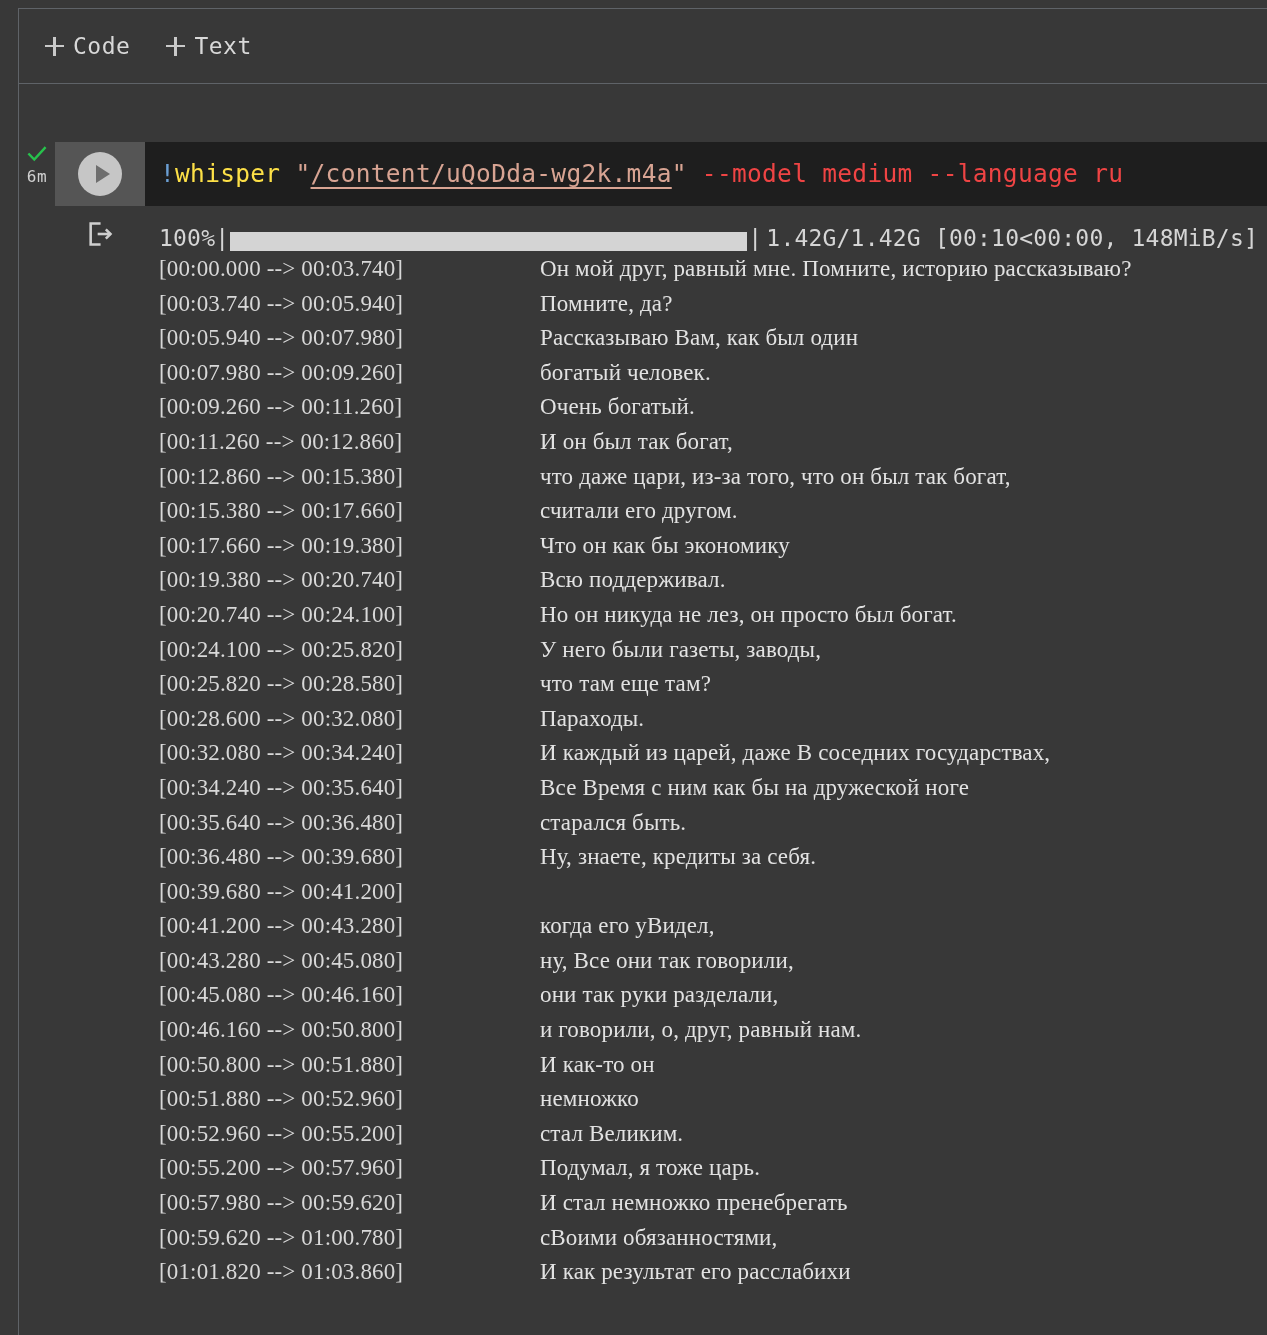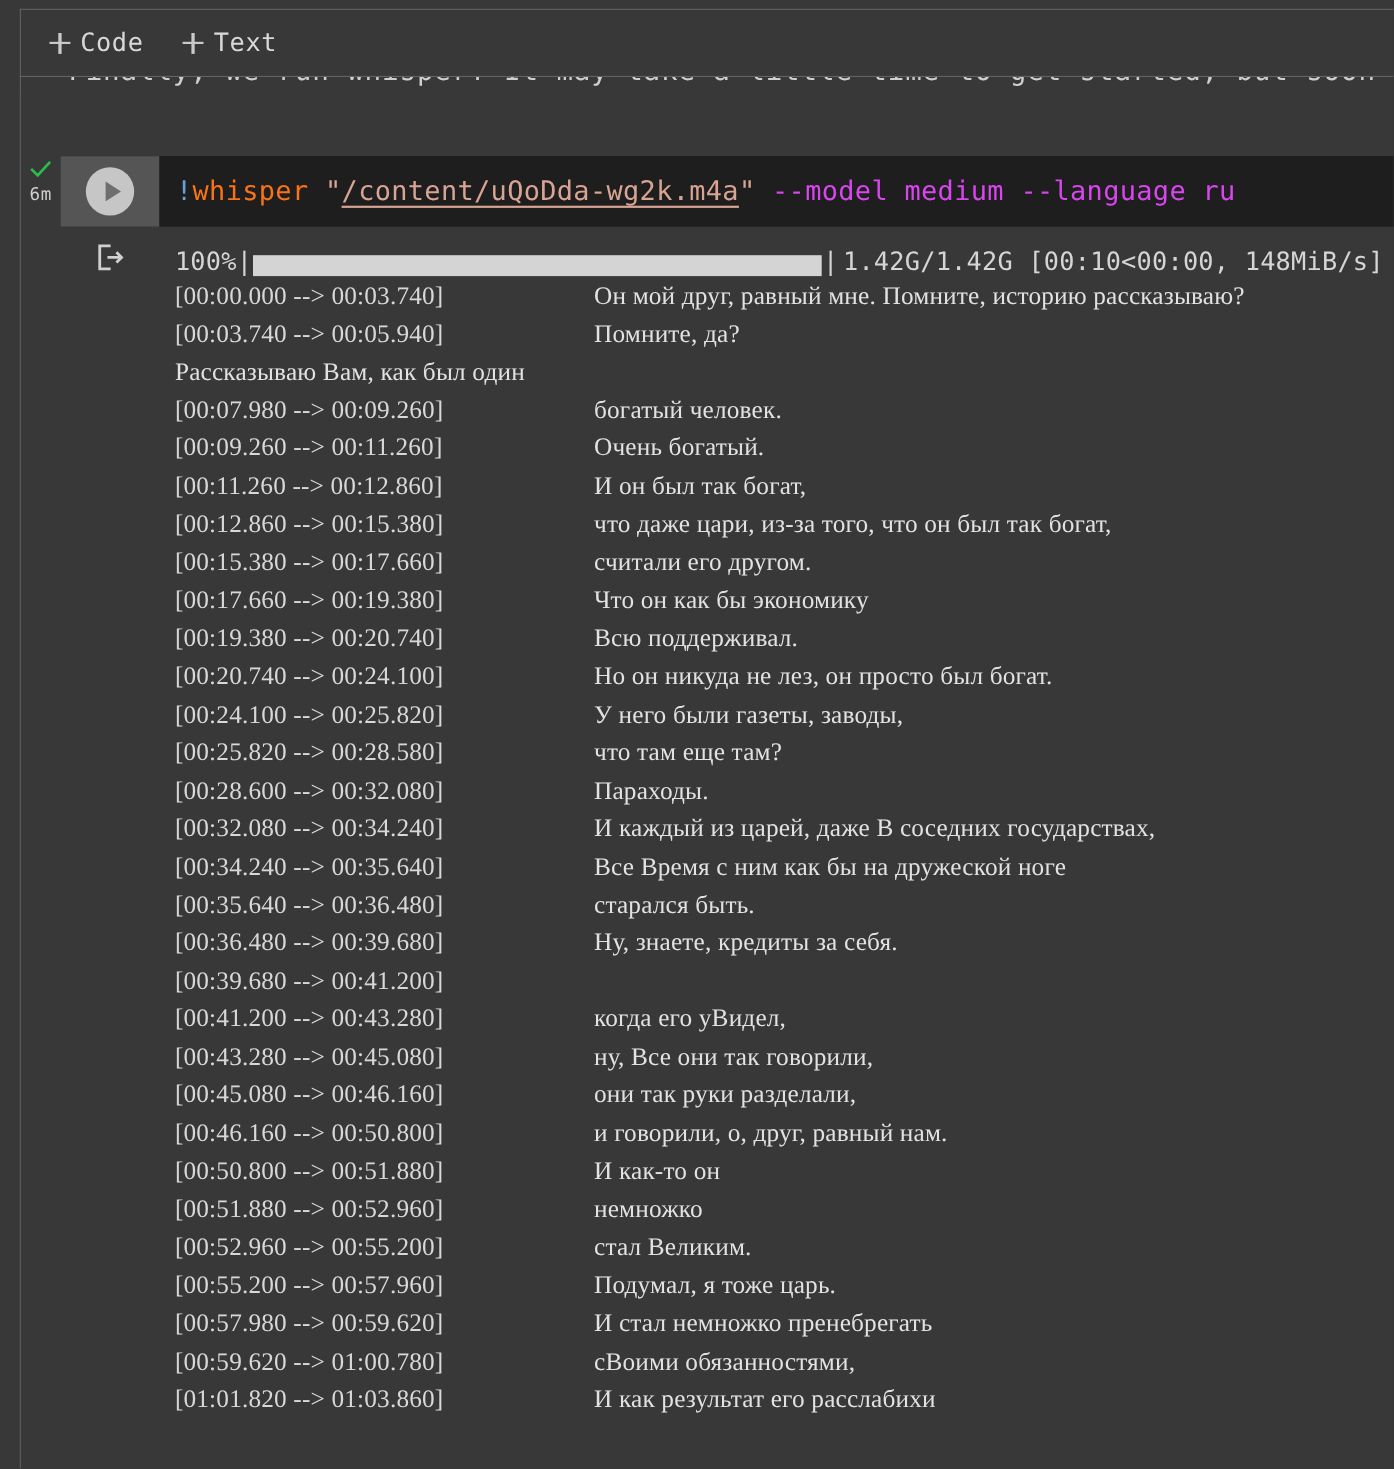--- a/index.html
+++ b/index.html
@@ -24,21 +24,21 @@
     background: #383838;
     overflow: hidden;
   }
 
   
   .toolbar {
     position: absolute;
     left: 18px;
     top: 8px;
     right: 0;
-    height: 62px;
+    height: 76px;
     background: #383838;
     border-top: 1px solid #5f6368;
     border-left: 1px solid #5f6368;
     border-bottom: 1px solid #5f6368;
     box-sizing: border-box;
     display: flex;
     align-items: center;
     padding-left: 26px;
     z-index: 6;
   }
@@ -189,24 +189,24 @@
     overflow: hidden;
   }
   .code-line {
     font-family: "DejaVu Sans Mono", monospace;
     font-size: 24.5px;
     letter-spacing: 0.3px;
     white-space: nowrap;
     line-height: 1.2;
   }
   .tok-bang   { color: #6b9fd4; }
-  .tok-cmd    { color: #f97316; }
+  .tok-cmd    { color: #fde047; }
   .tok-quote  { color: #d8a493; }
   .tok-path   { color: #d8a493; text-decoration: underline; text-underline-offset: 5px; }
-  .tok-flag   { color: #d946ef; }
+  .tok-flag   { color: #ef4444; }
 
   
   .output-row {
     display: flex;
     align-items: flex-start;
     background: #383838;
     padding-top: 11px;
   }
   .out-gutter {
     width: 90px;
@@ -329,21 +329,21 @@
             <span class="pbar-pct">100%</span>
             <span class="pbar-pipe">|</span>
             <span class="pbar-track"></span>
             <span class="pbar-pipe">|</span>
             <span class="pbar-stats"> 1.42G/1.42G [00:10&lt;00:00, 148MiB/s]</span>
           </div>
 
           <div class="transcript">
               <div class="tl"><span class="ts">[00:00.000 --&gt; 00:03.740]</span><span class="tx">Он мой друг, равный мне. Помните, историю рассказываю?</span></div>
               <div class="tl"><span class="ts">[00:03.740 --&gt; 00:05.940]</span><span class="tx">Помните, да?</span></div>
-              <div class="tl"><span class="tx">Рассказываю Вам, как был один</span></div>
+              <div class="tl"><span class="ts">[00:05.940 --&gt; 00:07.980]</span><span class="tx">Рассказываю Вам, как был один</span></div>
               <div class="tl"><span class="ts">[00:07.980 --&gt; 00:09.260]</span><span class="tx">богатый человек.</span></div>
               <div class="tl"><span class="ts">[00:09.260 --&gt; 00:11.260]</span><span class="tx">Очень богатый.</span></div>
               <div class="tl"><span class="ts">[00:11.260 --&gt; 00:12.860]</span><span class="tx">И он был так богат,</span></div>
               <div class="tl"><span class="ts">[00:12.860 --&gt; 00:15.380]</span><span class="tx">что даже цари, из-за того, что он был так богат,</span></div>
               <div class="tl"><span class="ts">[00:15.380 --&gt; 00:17.660]</span><span class="tx">считали его другом.</span></div>
               <div class="tl"><span class="ts">[00:17.660 --&gt; 00:19.380]</span><span class="tx">Что он как бы экономику</span></div>
               <div class="tl"><span class="ts">[00:19.380 --&gt; 00:20.740]</span><span class="tx">Всю поддерживал.</span></div>
               <div class="tl"><span class="ts">[00:20.740 --&gt; 00:24.100]</span><span class="tx">Но он никуда не лез, он просто был богат.</span></div>
               <div class="tl"><span class="ts">[00:24.100 --&gt; 00:25.820]</span><span class="tx">У него были газеты, заводы,</span></div>
               <div class="tl"><span class="ts">[00:25.820 --&gt; 00:28.580]</span><span class="tx">что там еще там?</span></div>

